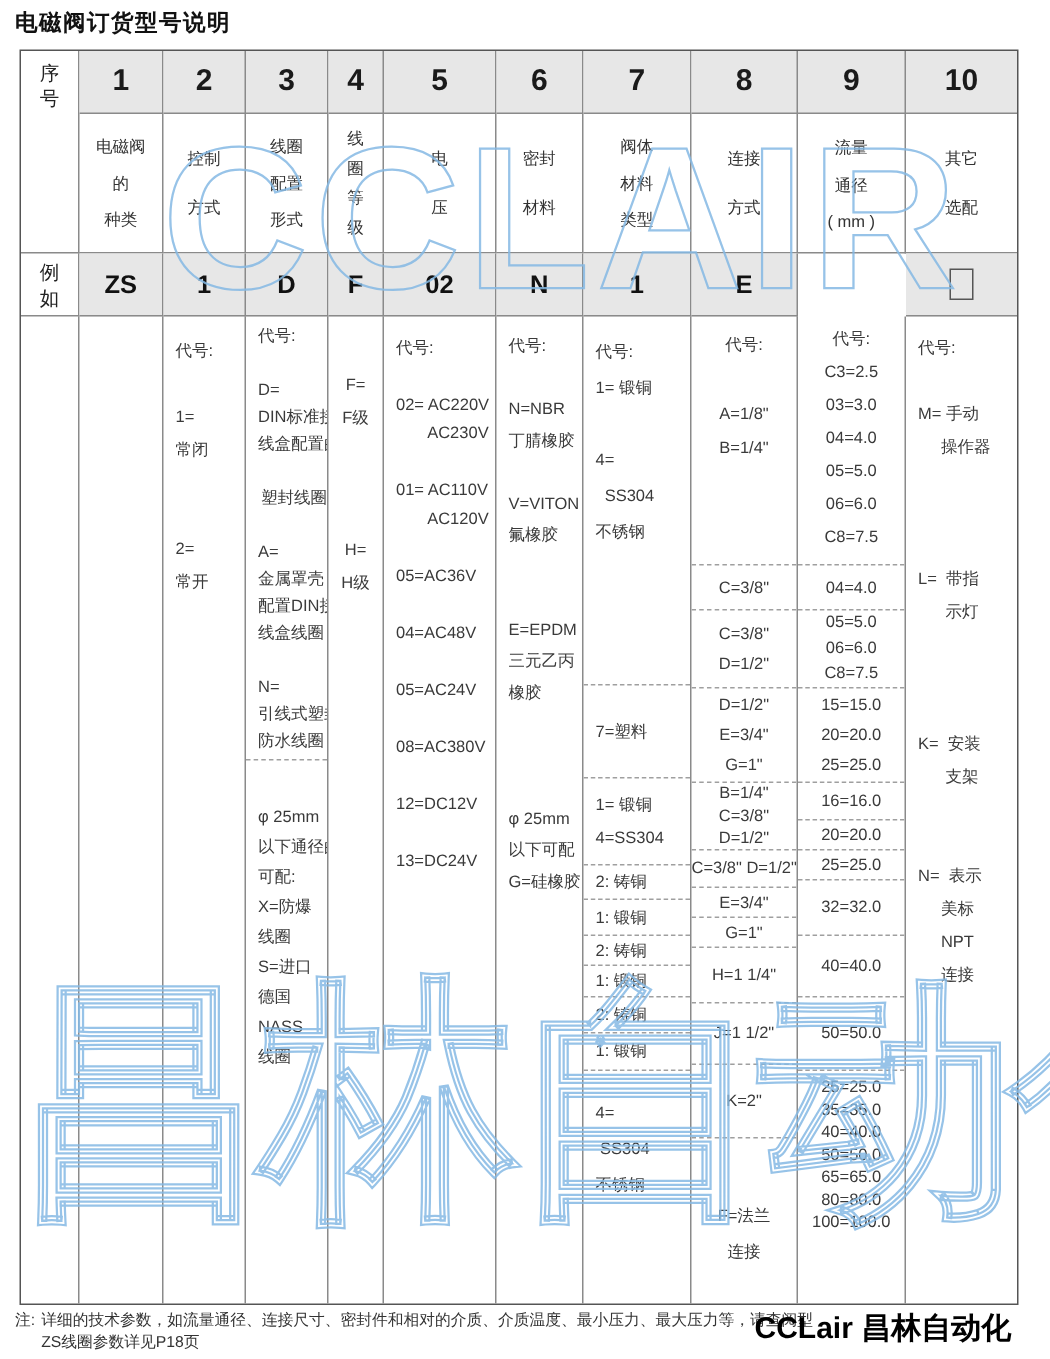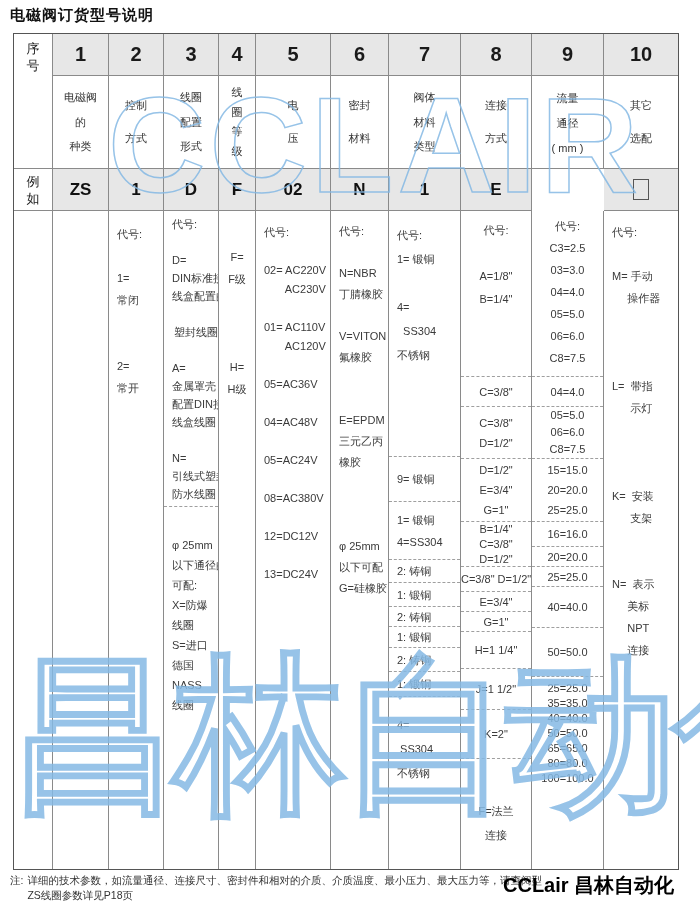--- a/index.html
+++ b/index.html
@@ -270,22 +270,22 @@
     </div>
     <div class="cell bodycell lastrow al-left" style="grid-area: 4 / 8;">
       <div class="seg" style="height: 245px; padding-top: 12px;">
         <div class="line" style="line-height: 24px; min-height: 24px;">代号:</div>
         <div class="line" style="line-height: 24px; min-height: 24px;">1= 锻铜</div>
         <div class="line" style="line-height: 24px; min-height: 24px;"></div>
         <div class="line" style="line-height: 24px; min-height: 24px;">4=</div>
         <div class="line" style="line-height: 24px; min-height: 24px;">  SS304</div>
         <div class="line" style="line-height: 24px; min-height: 24px;">不锈钢</div>
       </div>
-      <div class="seg vcenter" style="height: 45px;">
-        <div class="line" style="line-height: 20px; min-height: 20px;">9= 锻铜</div>
+      <div class="seg vcenter" style="height: 62px;">
+        <div class="line" style="line-height: 20px; min-height: 20px;">7=塑料</div>
       </div>
       <div class="seg vcenter" style="height: 58px;">
         <div class="line" style="line-height: 22px; min-height: 22px;">1= 锻铜</div>
         <div class="line" style="line-height: 22px; min-height: 22px;">4=SS304</div>
       </div>
       <div class="seg vcenter" style="height: 23px;">
         <div class="line" style="line-height: 20px; min-height: 20px;">2: 铸铜</div>
       </div>
       <div class="seg vcenter" style="height: 24px;">
         <div class="line" style="line-height: 20px; min-height: 20px;">1: 锻铜</div>
@@ -380,20 +380,23 @@
       </div>
       <div class="seg vcenter" style="height: 25px;">
         <div class="line" style="line-height: 20px; min-height: 20px;">16=16.0</div>
       </div>
       <div class="seg vcenter" style="height: 20px;">
         <div class="line" style="line-height: 20px; min-height: 20px;">20=20.0</div>
       </div>
       <div class="seg vcenter" style="height: 20px;">
         <div class="line" style="line-height: 20px; min-height: 20px;">25=25.0</div>
       </div>
+      <div class="seg vcenter" style="height: 37px;">
+        <div class="line" style="line-height: 20px; min-height: 20px;">32=32.0</div>
+      </div>
       <div class="seg vcenter" style="height: 41px;">
         <div class="line" style="line-height: 20px; min-height: 20px;">40=40.0</div>
       </div>
       <div class="seg vcenter" style="height: 49px;">
         <div class="line" style="line-height: 20px; min-height: 20px;">50=50.0</div>
       </div>
       <div class="seg grow" style="padding-top: 4px;">
         <div class="line" style="line-height: 15px; min-height: 15px;">25=25.0</div>
         <div class="line" style="line-height: 15px; min-height: 15px;">35=35.0</div>
         <div class="line" style="line-height: 15px; min-height: 15px;">40=40.0</div>

